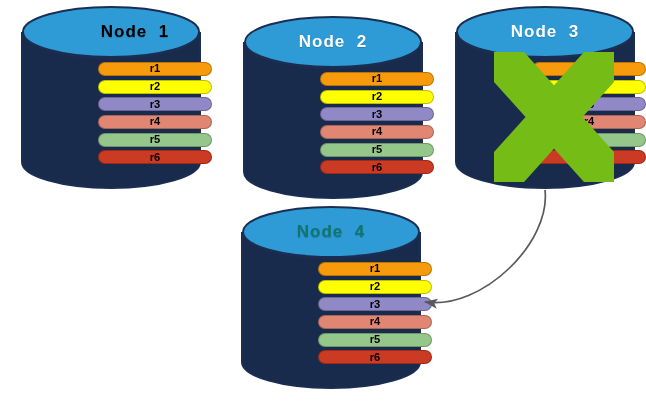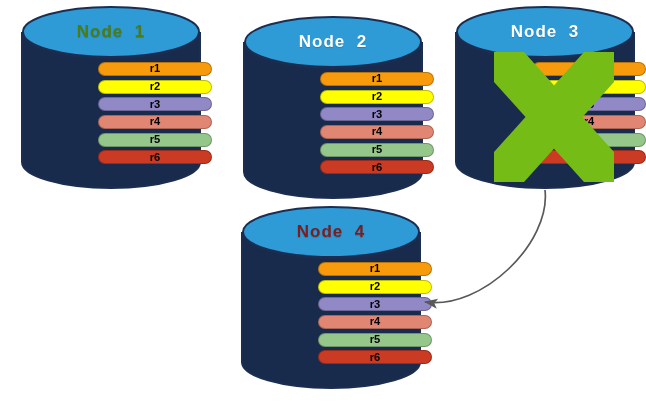--- a/index.html
+++ b/index.html
@@ -77,21 +77,21 @@
 </style>
 </head>
 <body>
 
 <div id="canvas" style="background: rgb(255, 255, 255);">
     <div class="node" style="left: 22px; top: 6px; width: 178px; height: 182px;">
       <svg class="node-svg" width="178" height="182" viewBox="0 0 178 182">
         <path d="M 0,26 L 0,156 A 89,26 0 0 0 178,156 L 178,26 A 89,26 0 0 1 0,26 Z" fill="#182B4D" stroke="#1B2E52" stroke-width="2"></path>
         <ellipse cx="89" cy="26" rx="88" ry="25" fill="#2E9BD6" stroke="#1B2E52" stroke-width="2"></ellipse>
       </svg>
-      <div class="node-title" style="top: 16px; color: #4d7c0f;">Node  1</div>
+      <div class="node-title" style="top: 16px; color: #000000; padding-left: 24px;">Node  1</div>
       <div class="rows" style="top: 56px; height: 106px;">
         <div class="row-bar" style="position: absolute; left: 18%; width: 64%; top: 0px; height: 14.1667px; background: rgb(247, 155, 12); color: rgb(0, 0, 0); font-size: 11.1667px;">
           <span>r1</span>
         </div>
         <div class="row-bar" style="position: absolute; left: 18%; width: 64%; top: 17.6667px; height: 14.1667px; background: rgb(255, 255, 0); color: rgb(0, 0, 0); font-size: 11.1667px;">
           <span>r2</span>
         </div>
         <div class="row-bar" style="position: absolute; left: 18%; width: 64%; top: 35.3333px; height: 14.1667px; background: rgb(145, 137, 198); color: rgb(0, 0, 0); font-size: 11.1667px;">
           <span>r3</span>
         </div>
@@ -164,21 +164,21 @@
           <path d="M 14,46 L 44,46 L 134,146 L 134,176 L 104,176 L 14,76 Z"></path>
           <path d="M 134,46 L 134,76 L 44,176 L 14,176 L 14,146 L 104,46 Z"></path>
         </g>
       </svg>
     </div>
     <div class="node" style="left: 242px; top: 206px; width: 178px; height: 182px;">
       <svg class="node-svg" width="178" height="182" viewBox="0 0 178 182">
         <path d="M 0,26 L 0,156 A 89,26 0 0 0 178,156 L 178,26 A 89,26 0 0 1 0,26 Z" fill="#182B4D" stroke="#1B2E52" stroke-width="2"></path>
         <ellipse cx="89" cy="26" rx="88" ry="25" fill="#2E9BD6" stroke="#1B2E52" stroke-width="2"></ellipse>
       </svg>
-      <div class="node-title" style="top: 16px; color: #7f1d1d;">Node  4</div>
+      <div class="node-title" style="top: 16px; color: #0f766e;">Node  4</div>
       <div class="rows" style="top: 56px; height: 106px;">
         <div class="row-bar" style="position: absolute; left: 18%; width: 64%; top: 0px; height: 14.1667px; background: rgb(247, 155, 12); color: rgb(0, 0, 0); font-size: 11.1667px;">
           <span>r1</span>
         </div>
         <div class="row-bar" style="position: absolute; left: 18%; width: 64%; top: 17.6667px; height: 14.1667px; background: rgb(255, 255, 0); color: rgb(0, 0, 0); font-size: 11.1667px;">
           <span>r2</span>
         </div>
         <div class="row-bar" style="position: absolute; left: 18%; width: 64%; top: 35.3333px; height: 14.1667px; background: rgb(145, 137, 198); color: rgb(0, 0, 0); font-size: 11.1667px;">
           <span>r3</span>
         </div>

